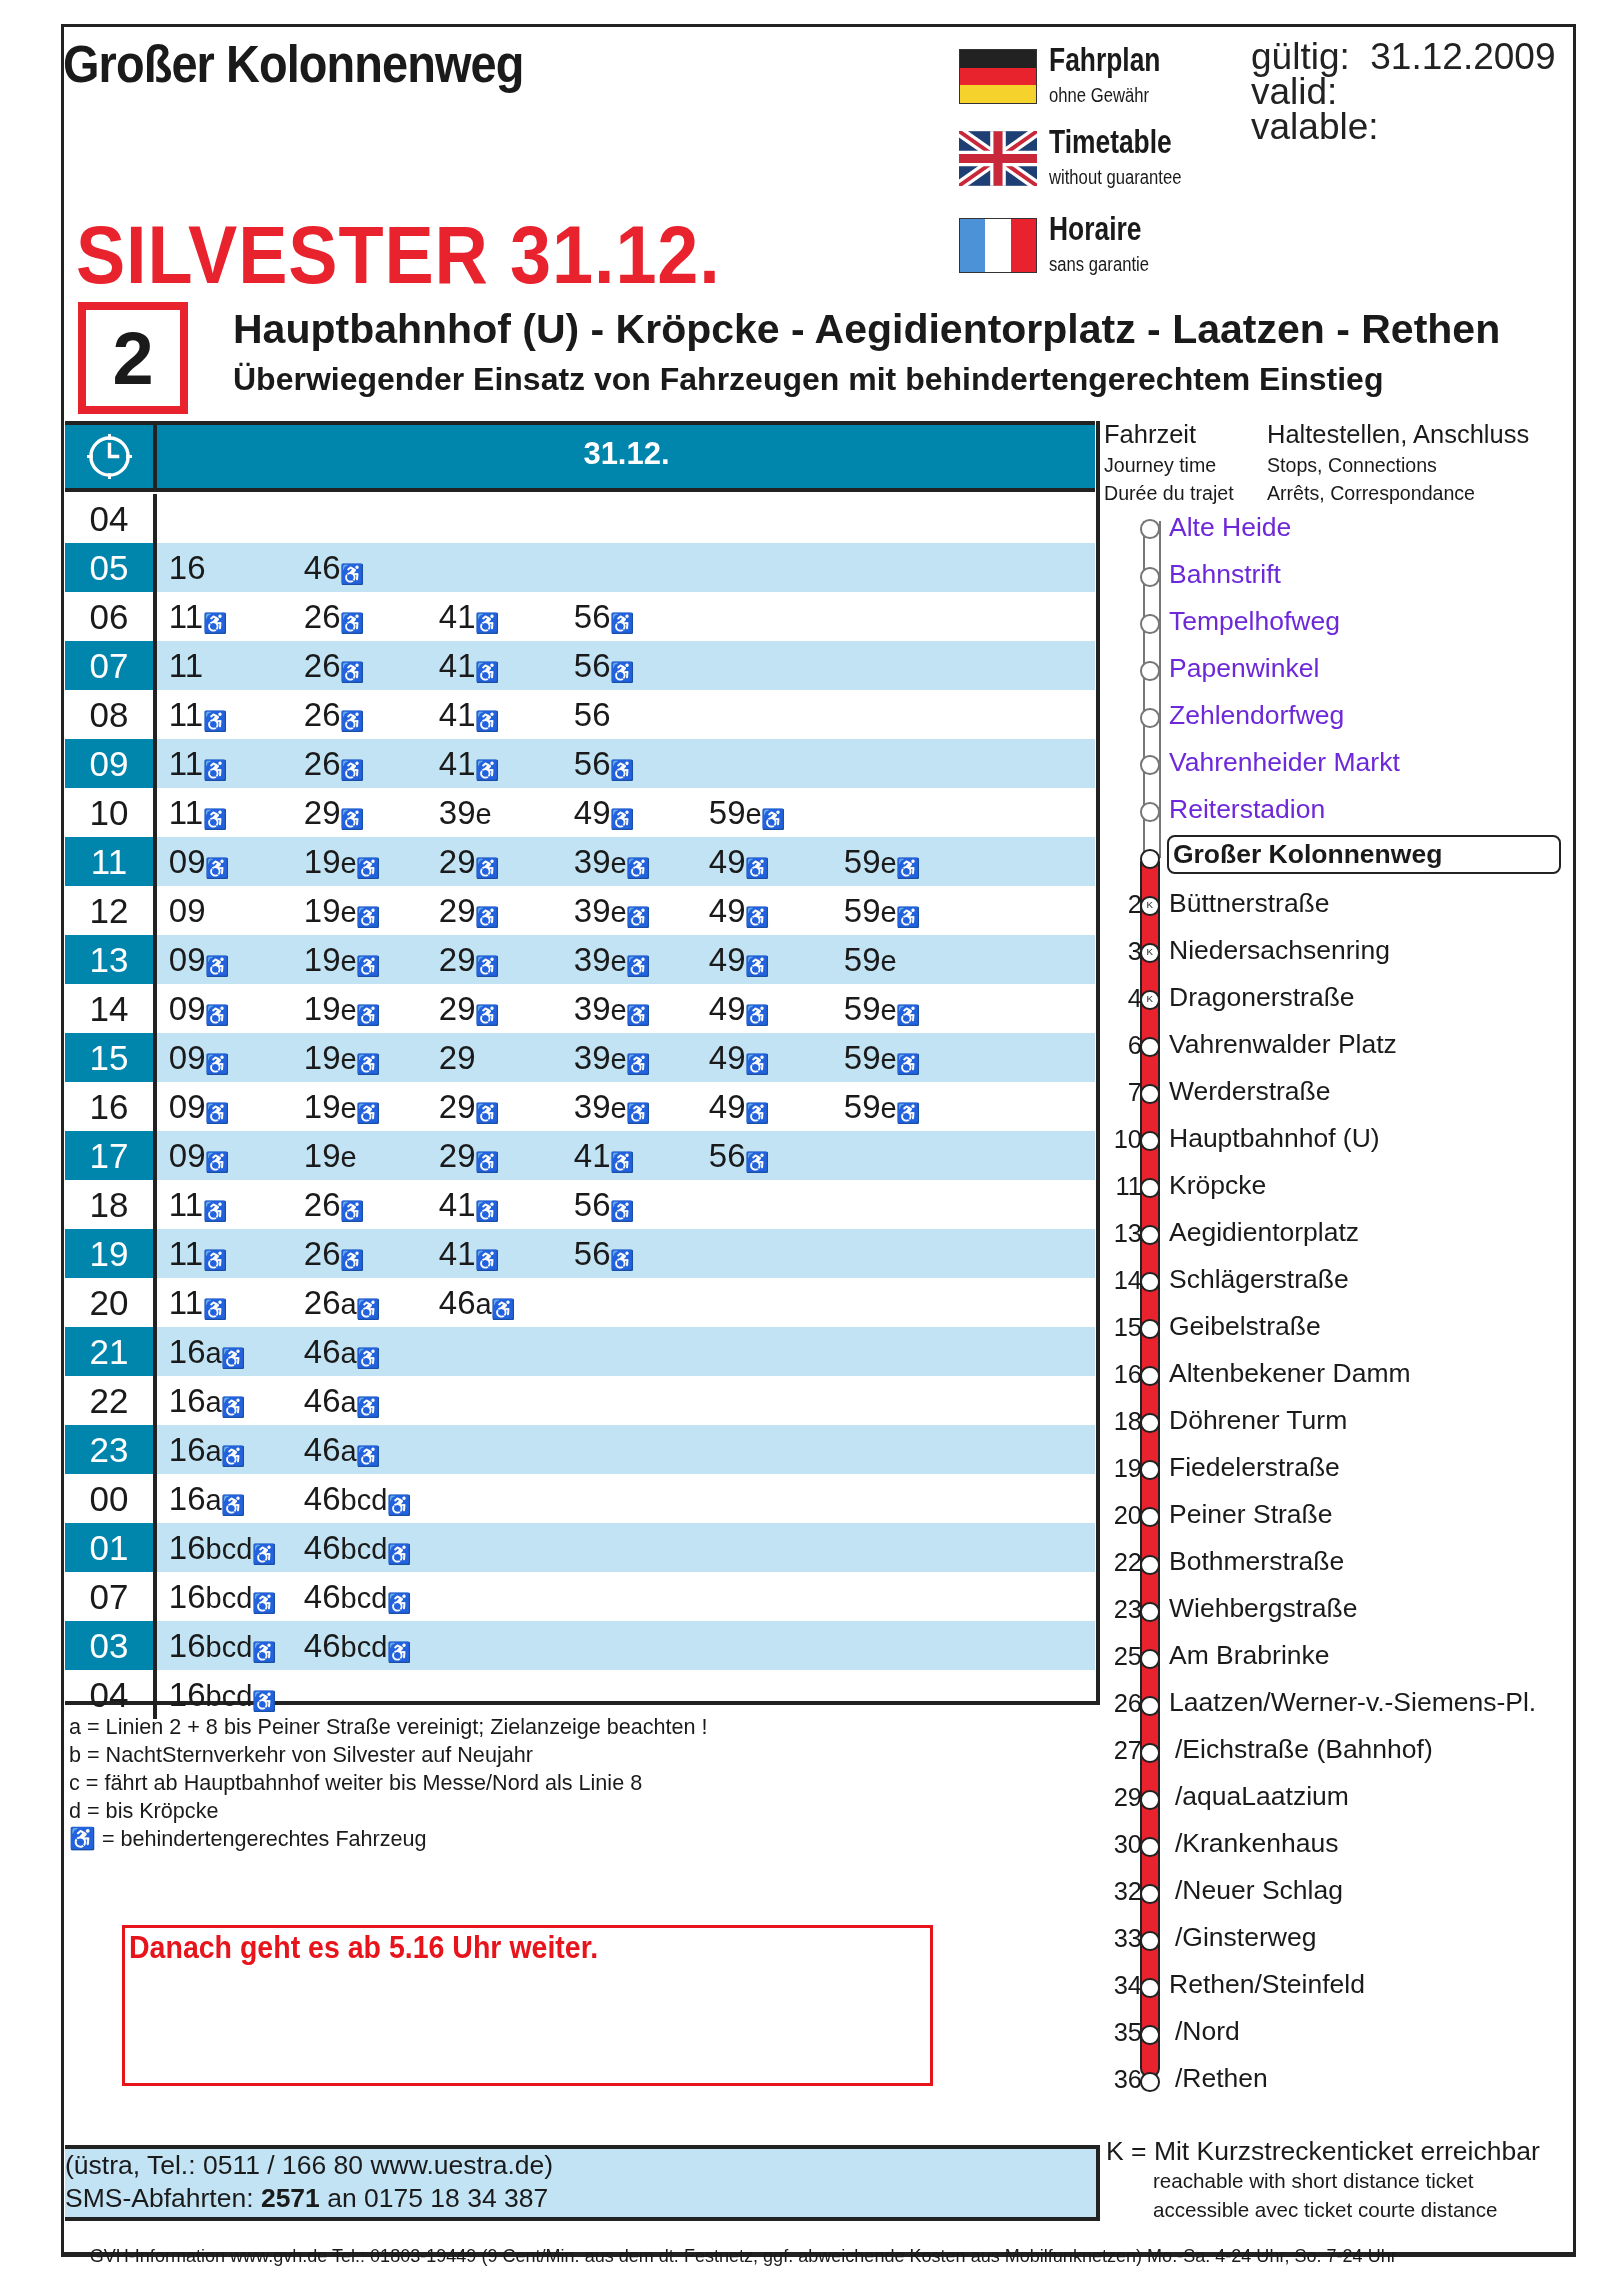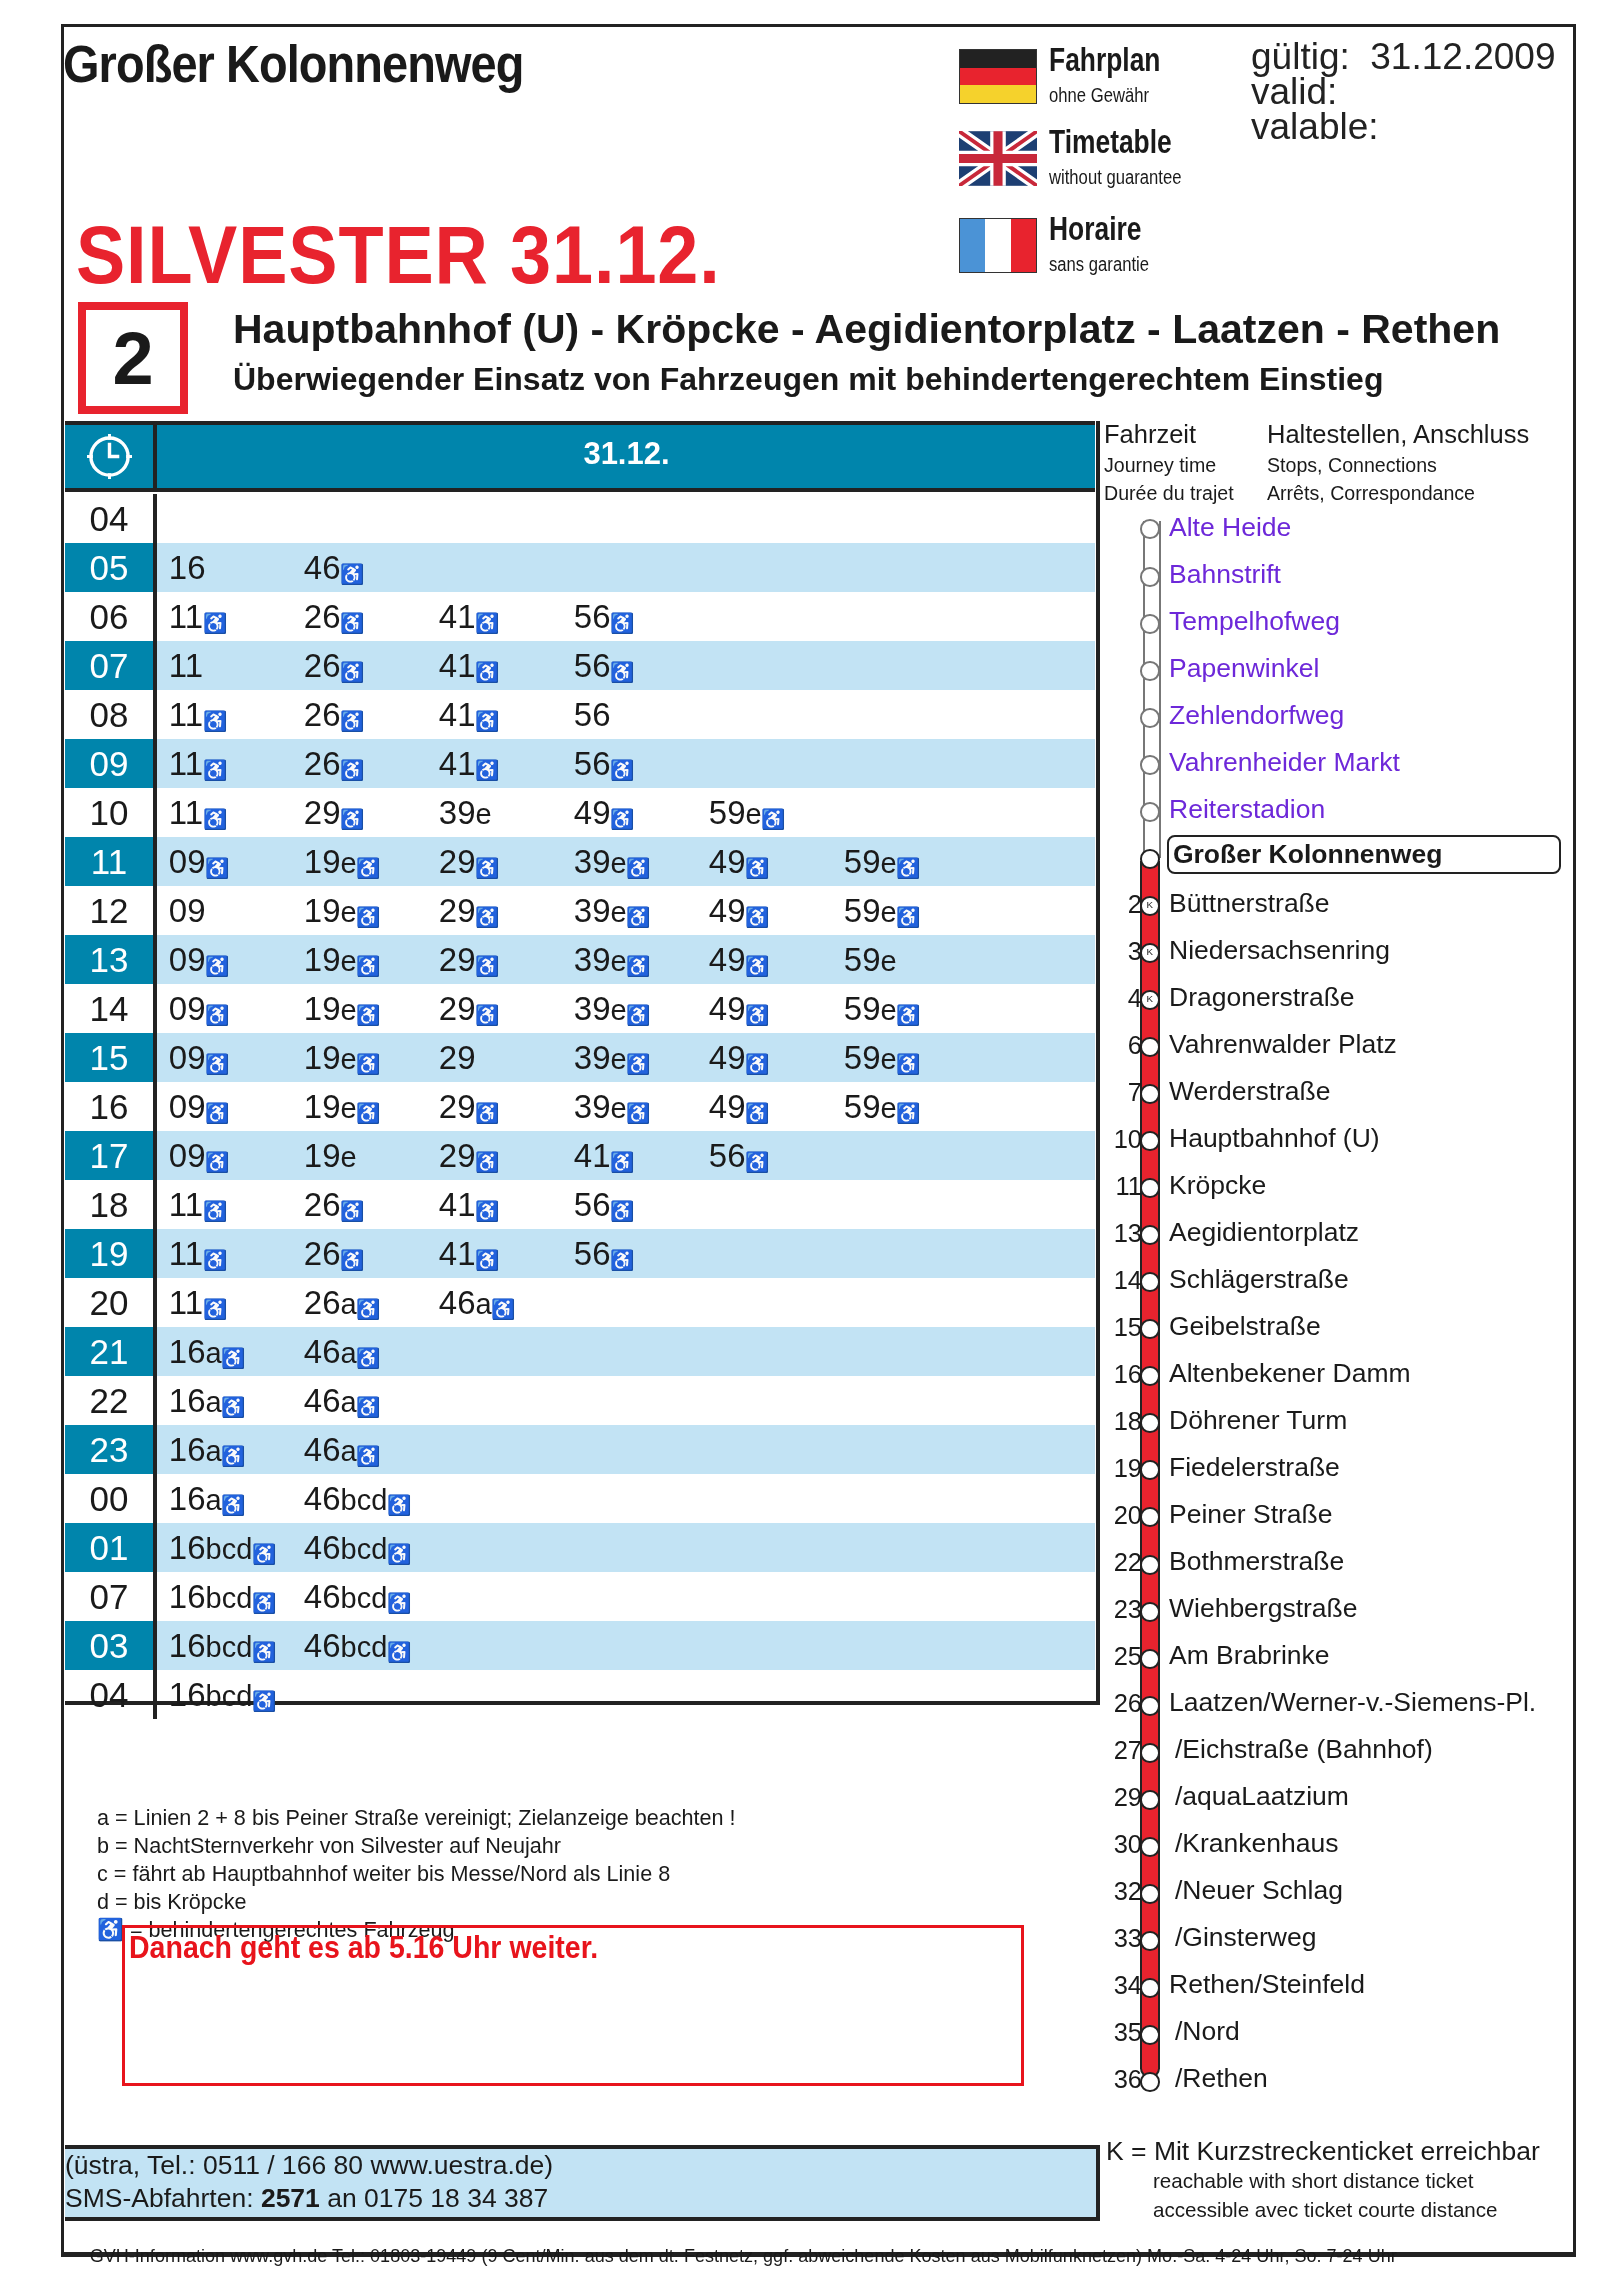--- a/index.html
+++ b/index.html
@@ -28,22 +28,22 @@
   .rows { position:absolute; left:0; top:73px; width:1030px; }
   .row { position:relative; height:49px; display:flex; align-items:center; }
   .row.alt { background:#c2e3f4; }
   .row .hour { width:88px; height:100%; display:flex; align-items:center; justify-content:center; font-weight:normal; font-size:35px; border-right:4.9px solid #222; box-sizing:content-box;text-align:center; }
   .row.alt .hour { background:#0085ac; color:#ffffff; }
   .row .mins { display:flex; padding-left:11.8px; }
   .row .min { width:135px; font-size:33px; white-space:nowrap; }
   .row .min .sfx { font-size:29px; }
   .row .min .wc { font-size:19.6px; vertical-align:-2px; }
 
-  .notes { position:absolute; left:69px; top:1804px; font-size:21.6px; line-height:28px;margin-left:28px; }
-  .danach { position:absolute; left:122px; top:1925px; width:902px; height:161px; border:3.9px solid #e8141c; box-sizing:border-box; }
+  .notes { position:absolute; left:69px; top:1713px; font-size:21.6px; line-height:28px; }
+  .danach { position:absolute; left:122px; top:1925px; width:811px; height:161px; border:3.9px solid #e8141c; box-sizing:border-box; }
   .danach span { position:absolute; left:3.9px; top:2px; font-size:31px; font-weight:bold; color:#e8141c; transform:scaleX(0.92); transform-origin:left; white-space:nowrap; }
 
   .contact { position:absolute; left:65px; top:2145px; width:1035px; height:76px; background:#c2e3f4; border-top:4.9px solid #222; border-bottom:4.9px solid #222; border-right:4.9px solid #222; box-sizing:border-box; font-size:26.5px; line-height:33px; padding-left:0; }
   .contact b { font-weight:bold; }
 
   
   .rc-head { position:absolute; left:1104px; top:420px; font-size:25.5px; line-height:29px; }
   .rc-head .c1 { position:absolute; left:0; white-space:nowrap; }
   .rc-head .c2 { position:absolute; left:163px; white-space:nowrap; }
 

